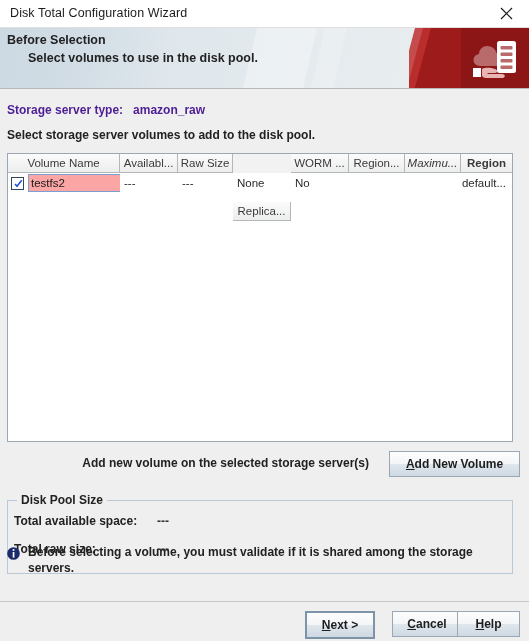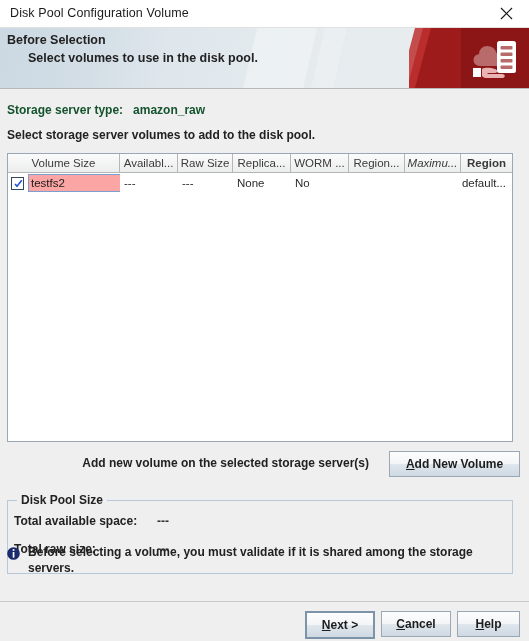--- a/index.html
+++ b/index.html
@@ -123,21 +123,21 @@
     width: 529px;
     height: 506px;
     background: #efefef;
   }
 
   .line-sstype {
     position: absolute;
     left: 7px; top: 14px;
     font-size: 12px;
     font-weight: bold;
-    color: #14532d;
+    color: #4c1d95;
     white-space: nowrap;
   }
   .line-sstype .val {
     font-weight: bold;
     margin-left: 10px;
   }
   .line-select {
     position: absolute;
     left: 7px; top: 39px;
     font-size: 12px;
@@ -319,39 +319,39 @@
     width: 529px; height: 39px;
     background: #efefef;
   }
   .btn-nav {
     position: absolute;
     top: 9px;
     height: 24px;
   }
   .btn-back   { left: 227px; width: 70px; }
   .btn-next   { left: 305px; width: 70px; }
-  .btn-cancel { left: 381px; width: 70px; text-align: center; }
+  .btn-cancel { left: 392px; width: 70px; text-align: center; }
   .btn-help   { left: 457px; width: 63px; }
 
   .btn.disabled {
     color: #a8a8a8;
     background: linear-gradient(#fafafa 0%, #f3f3f3 48%, #ececec 52%, #e7e7e7 100%);
     border-color: #c3c3c3;
   }
   .btn.focused {
     border: 2px solid #7d93a8;
   }
 </style>
 </head>
 <body>
 
 <div id="app">
 
   <div class="titlebar">
-    <div class="titlebar-text">Disk Pool Configuration Volume</div>
+    <div class="titlebar-text">Disk Total Configuration Wizard</div>
     <div class="close-btn">
       <svg width="13" height="13" viewBox="0 0 13 13" aria-hidden="true">
         <line x1="1" y1="1" x2="12" y2="12" stroke="#1b1b1b" stroke-width="1.2"></line>
         <line x1="12" y1="1" x2="1" y2="12" stroke="#1b1b1b" stroke-width="1.2"></line>
       </svg>
     </div>
   </div>
 
   <div class="banner">
     <div class="banner-stripe-a"></div>
@@ -383,24 +383,24 @@
   <div class="content">
 
     <div class="line-sstype">
       <span>Storage server type:</span><span class="val">amazon_raw</span>
     </div>
 
     <div class="line-select">Select storage server volumes to add to the disk pool.</div>
 
     <div class="table-wrap">
       <div class="thead" id="thead">
-          <div class="th" style="width: 112px; flex: 0 0 112px;">Volume Size</div>
+          <div class="th" style="width: 112px; flex: 0 0 112px;">Volume Name</div>
           <div class="th" style="width: 58px; flex: 0 0 58px;">Availabl...</div>
           <div class="th" style="width: 55px; flex: 0 0 55px;">Raw Size</div>
-          <div class="th" style="width: 58px; flex: 0 0 58px;">Replica...</div>
+          <div class="th" style="width: 58px; flex: 0 0 58px; margin-top: 48px;">Replica...</div>
           <div class="th" style="width: 58px; flex: 0 0 58px;">WORM ...</div>
           <div class="th" style="width: 56px; flex: 0 0 56px;">Region...</div>
           <div class="th" style="width: 56px; flex: 0 0 56px; font-style: italic;">Maximu...</div>
           <div class="th" style="width: 51px; flex: 0 0 51px;">Region</div>
         </div>
       <div id="tbody">
           <div class="trow">
             <div class="td c-name" style="width: 112px; flex: 0 0 112px;">
               <div class="cellcheck">
                 <svg width="11" height="11" viewBox="0 0 11 11">

